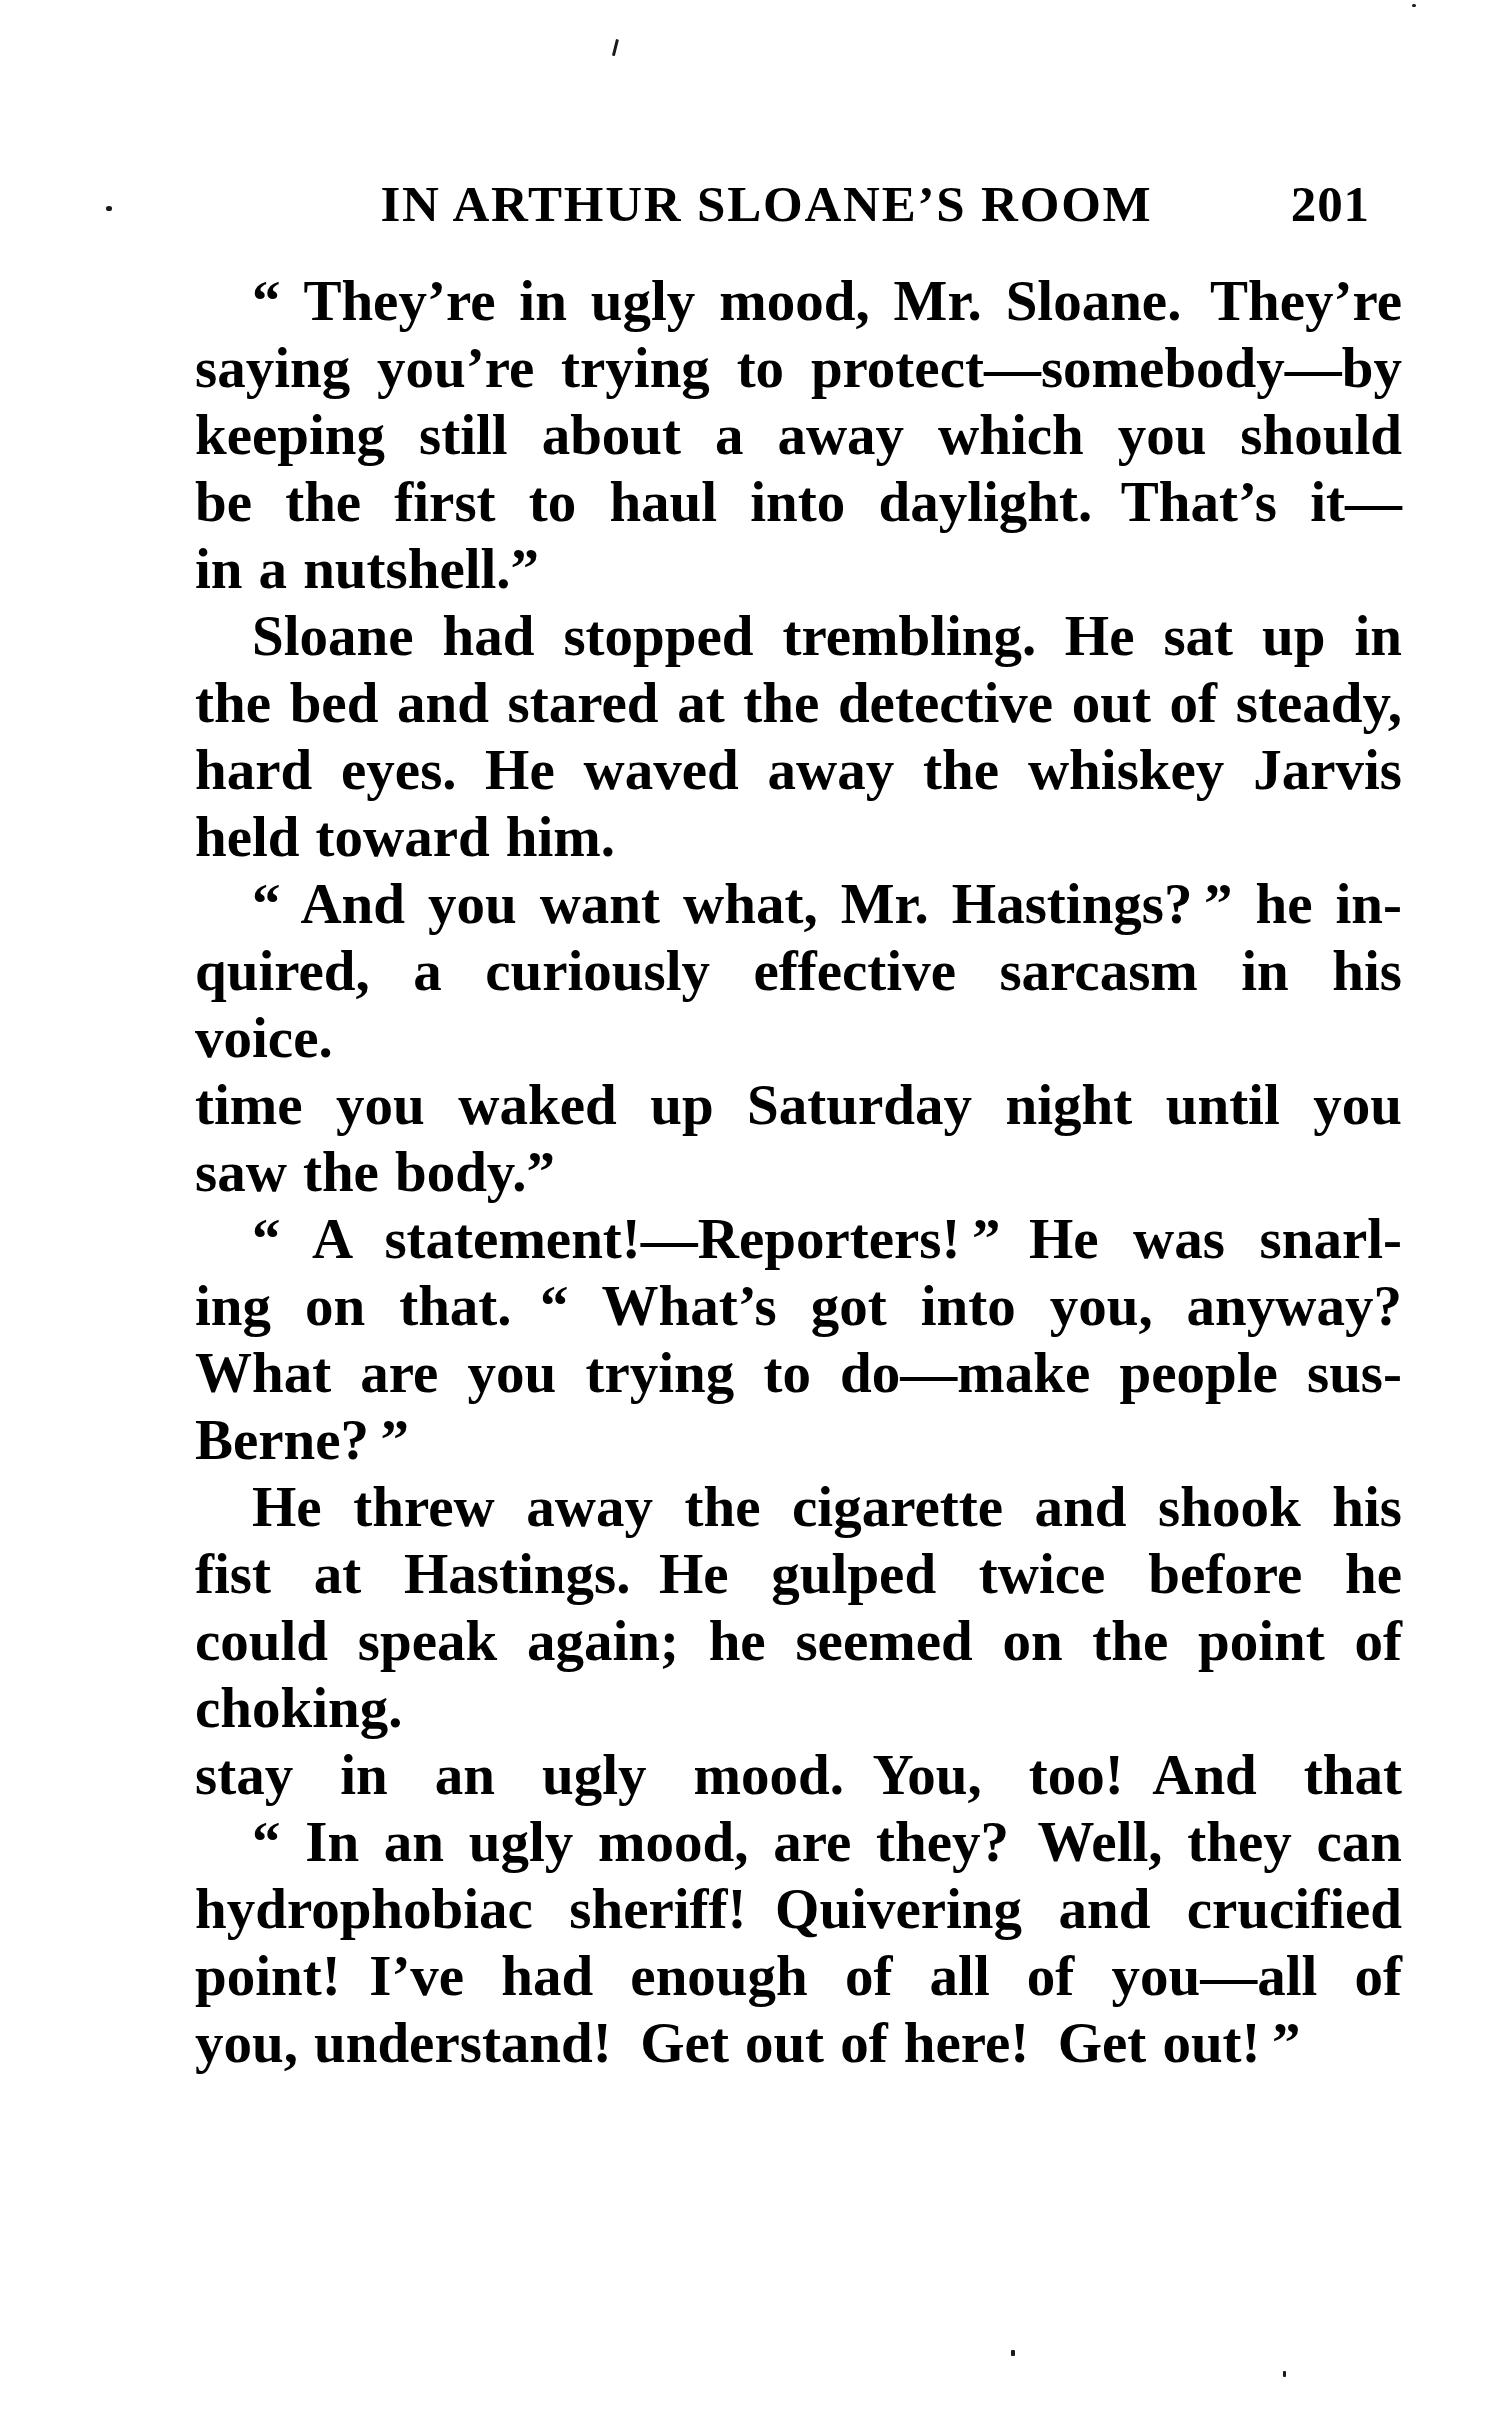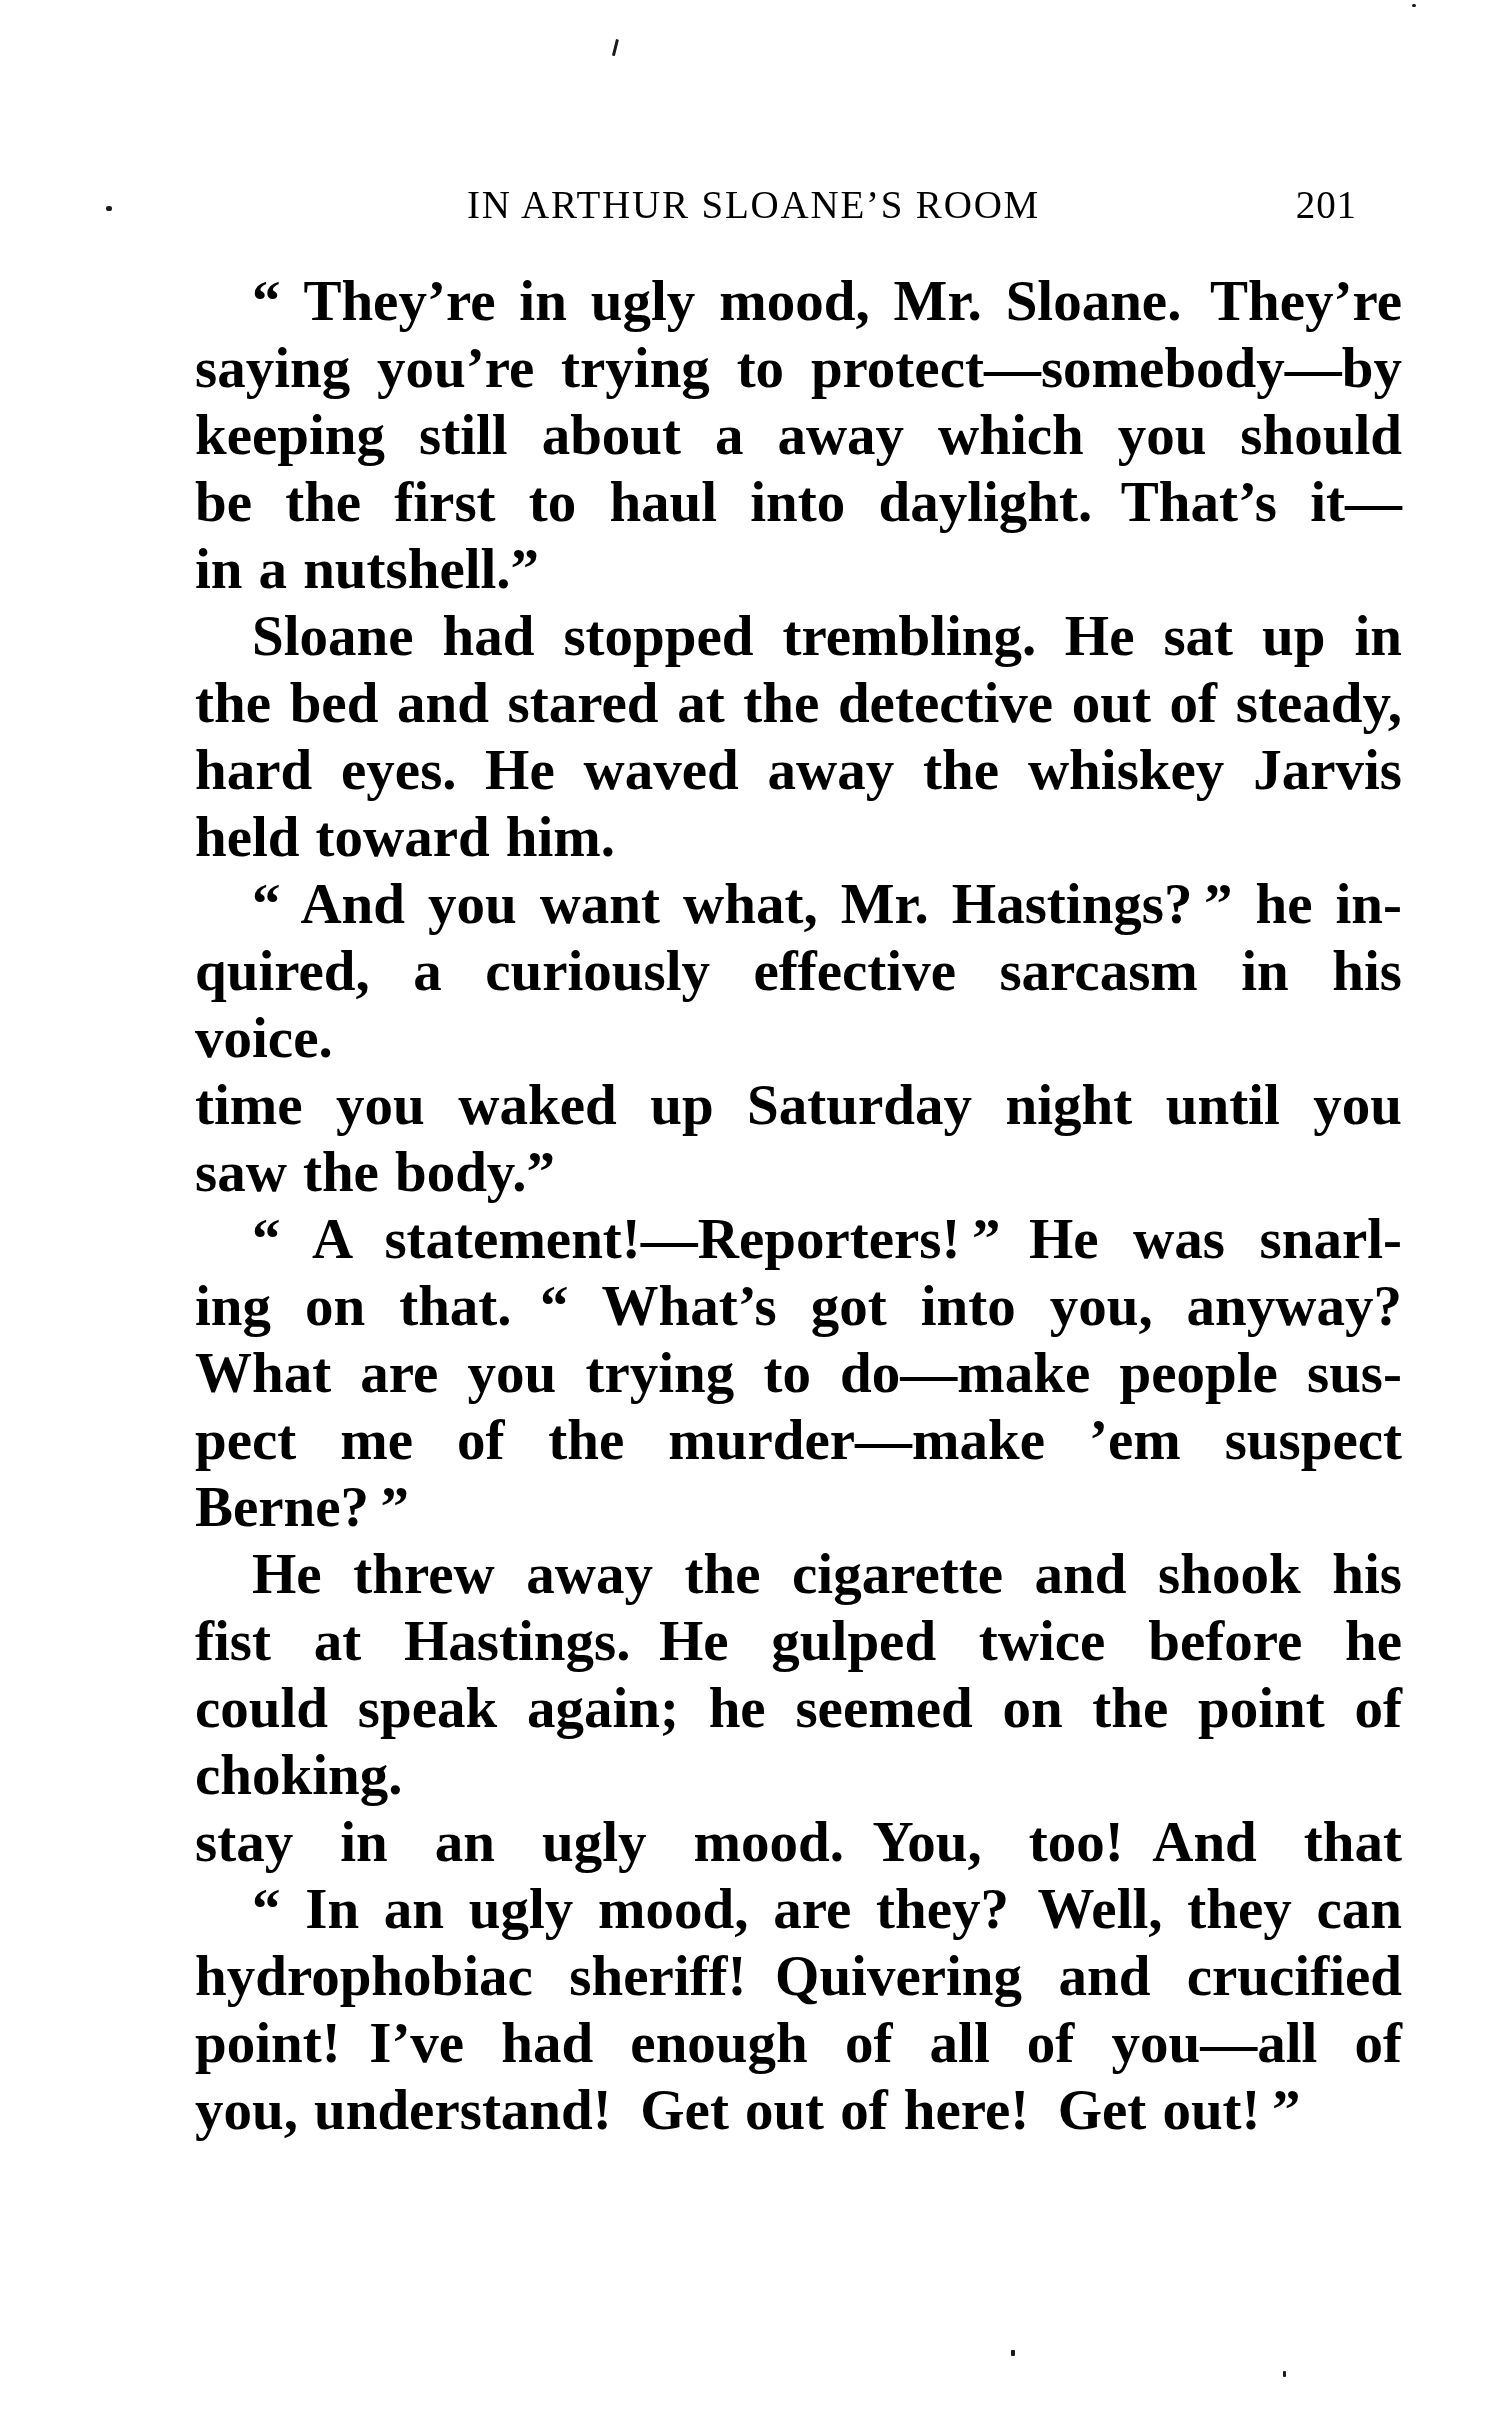--- a/index.html
+++ b/index.html
@@ -13,26 +13,26 @@
     height: 2413px;
     background: #ffffff;
     overflow: hidden;
     font-family: "Liberation Serif", "DejaVu Serif", serif;
     color: #000000;
   }
   
   .header {
     position: absolute;
     top: 171px;
-    left: 150px;
+    left: 163px;
     width: 1207px;
     height: 67px;
     line-height: 67px;
-    font-size: 39px;
-    font-weight: 400;
+    font-size: 51px;
+    font-weight: 700;
   }
   .header .title {
     display: block;
     text-align: center;
     letter-spacing: 1.8px;
     white-space: nowrap;
   }
   .header .pagenum {
     position: absolute;
     top: 0;
@@ -135,21 +135,20 @@
     <div class="line">hard eyes. He waved away the whiskey Jarvis</div>
     <div class="line end">held toward him.</div>
     <div class="line indent">“ And you want what, Mr. Hastings? ” he in-</div>
     <div class="line">quired, a curiously effective sarcasm in his</div>
     <div class="line end">voice.</div>
     <div class="line">time you waked up Saturday night until you</div>
     <div class="line end">saw the body.”</div>
     <div class="line indent">“ A statement!—Reporters! ” He was snarl-</div>
     <div class="line">ing on that. “ What’s got into you, anyway?</div>
     <div class="line">What are you trying to do—make people sus-</div>
-    <div class="line">pect me of the murder—make ’em suspect</div>
     <div class="line end">Berne? ”</div>
     <div class="line indent">He threw away the cigarette and shook his</div>
     <div class="line">fist at Hastings. He gulped twice before he</div>
     <div class="line">could speak again; he seemed on the point of</div>
     <div class="line end">choking.</div>
     <div class="line">stay in an ugly mood. You, too! And that</div>
     <div class="line indent">“ In an ugly mood, are they? Well, they can</div>
     <div class="line">hydrophobiac sheriff! Quivering and crucified</div>
     <div class="line">point! I’ve had enough of all of you—all of</div>
     <div class="line end">you, understand! Get out of here! Get out! ”</div>

